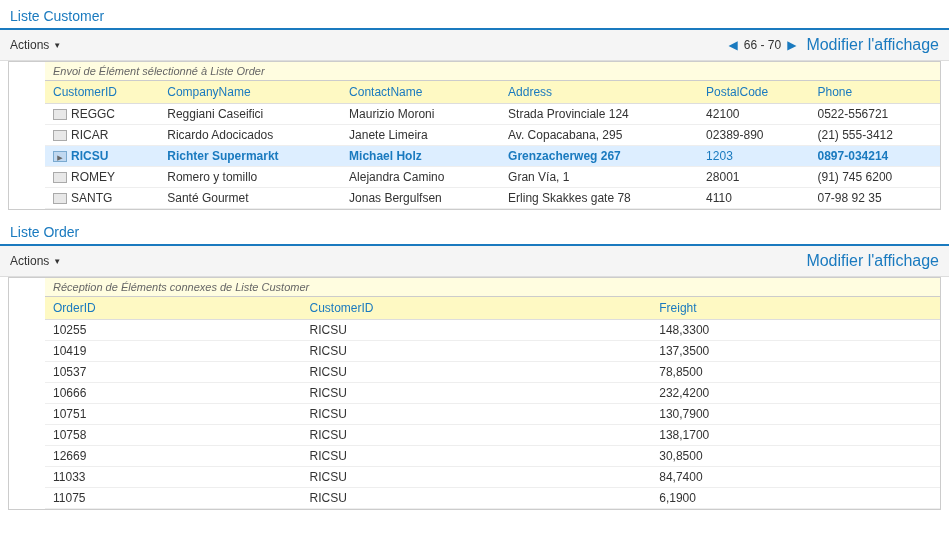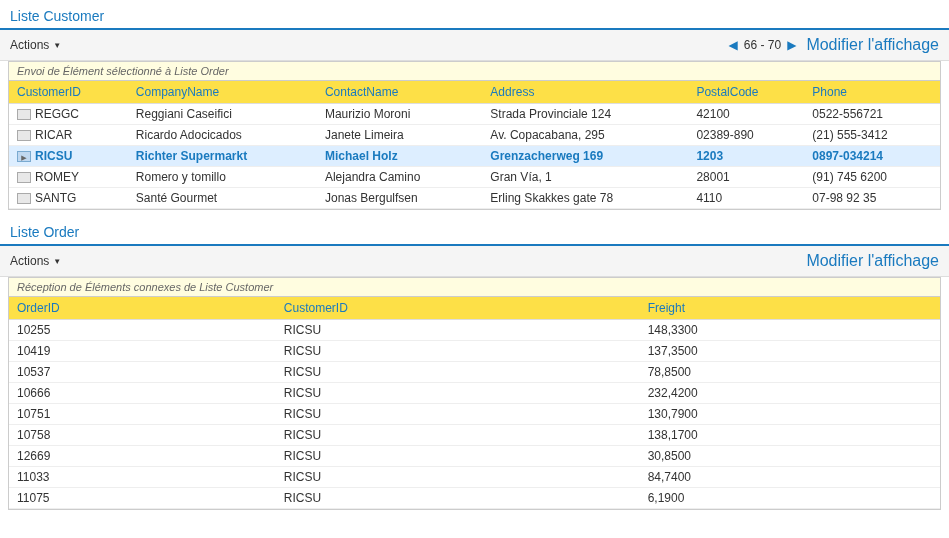--- a/index.html
+++ b/index.html
@@ -53,35 +53,36 @@
     }
     .modify-link {
       color: #1a7abf;
       text-decoration: none;
       cursor: pointer;
       font-size: 16px;
     }
     .table-section {
       border: 1px solid #ccc;
       margin: 0 8px;
+      padding-left: 36px;
     }
     .table-caption {
       background: #fffde0;
       border-bottom: 1px solid #ccc;
       padding: 3px 8px;
       font-size: 11px;
       color: #666;
       font-style: italic;
     }
     table {
       width: 100%;
       border-collapse: collapse;
     }
     thead tr th {
-      background: #fde047;
+      background: #fef9c3;
       border-bottom: 1px solid #ddd;
       padding: 4px 8px;
       text-align: left;
       font-weight: normal;
       color: #1a7abf;
       cursor: pointer;
       font-size: 12px;
     }
     tbody tr {
       border-bottom: 1px solid #eee;
@@ -160,22 +161,22 @@
             <td>Ricardo Adocicados</td>
             <td>Janete Limeira</td>
             <td>Av. Copacabana, 295</td>
             <td>02389-890</td>
             <td>(21) 555-3412</td>
           </tr>
           <tr class="selected">
             <td><span style="display: inline-block; width: 14px; height: 11px; border: 1px solid rgb(122, 170, 208); background: rgb(192, 216, 240); vertical-align: middle; margin-right: 4px; font-size: 7px; line-height: 11px; text-align: center; color: rgb(102, 102, 102);">▶</span><a href="#" class="link-blue" style="font-weight: bold;">RICSU</a></td>
             <td><a href="#" class="link-blue bold-blue" style="font-weight: bold;">Richter Supermarkt</a></td>
             <td><a href="#" class="link-blue" style="font-weight: bold;">Michael Holz</a></td>
-            <td><a href="#" class="link-blue" style="font-weight: bold;">Grenzacherweg 169</a></td>
-            <td><a href="#" class="link-blue" style="font-weight: bold;">1203</a></td>
+            <td><a href="#" class="link-blue" style="font-weight: bold;">Grenzacherweg 267</a></td>
+            <td><a href="#" class="link-blue" style="font-weight: normal;">1203</a></td>
             <td><a href="#" class="link-blue" style="font-weight: bold; margin-top: 17px;">0897-034214</a></td>
           </tr>
           <tr>
             <td><span style="display: inline-block; width: 14px; height: 11px; border: 1px solid rgb(170, 170, 170); background: rgb(232, 232, 232); vertical-align: middle; margin-right: 4px; font-size: 7px; line-height: 11px; text-align: center; color: rgb(102, 102, 102);"></span>ROMEY</td>
             <td>Romero y tomillo</td>
             <td>Alejandra Camino</td>
             <td>Gran Vía, 1</td>
             <td>28001</td>
             <td>(91) 745 6200</td>
           </tr>

